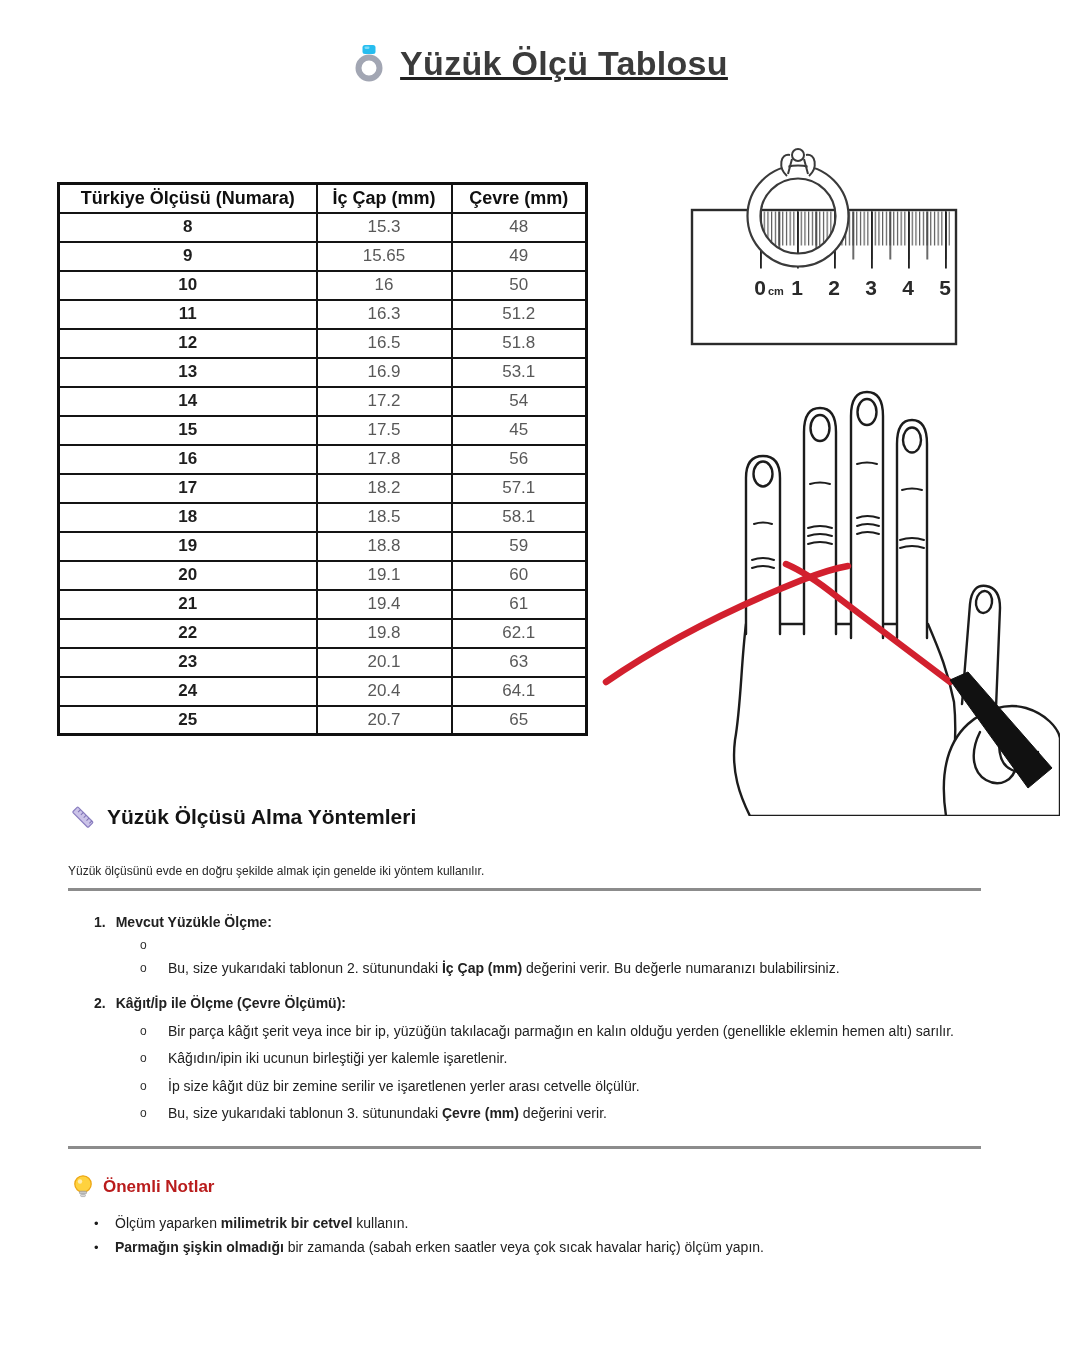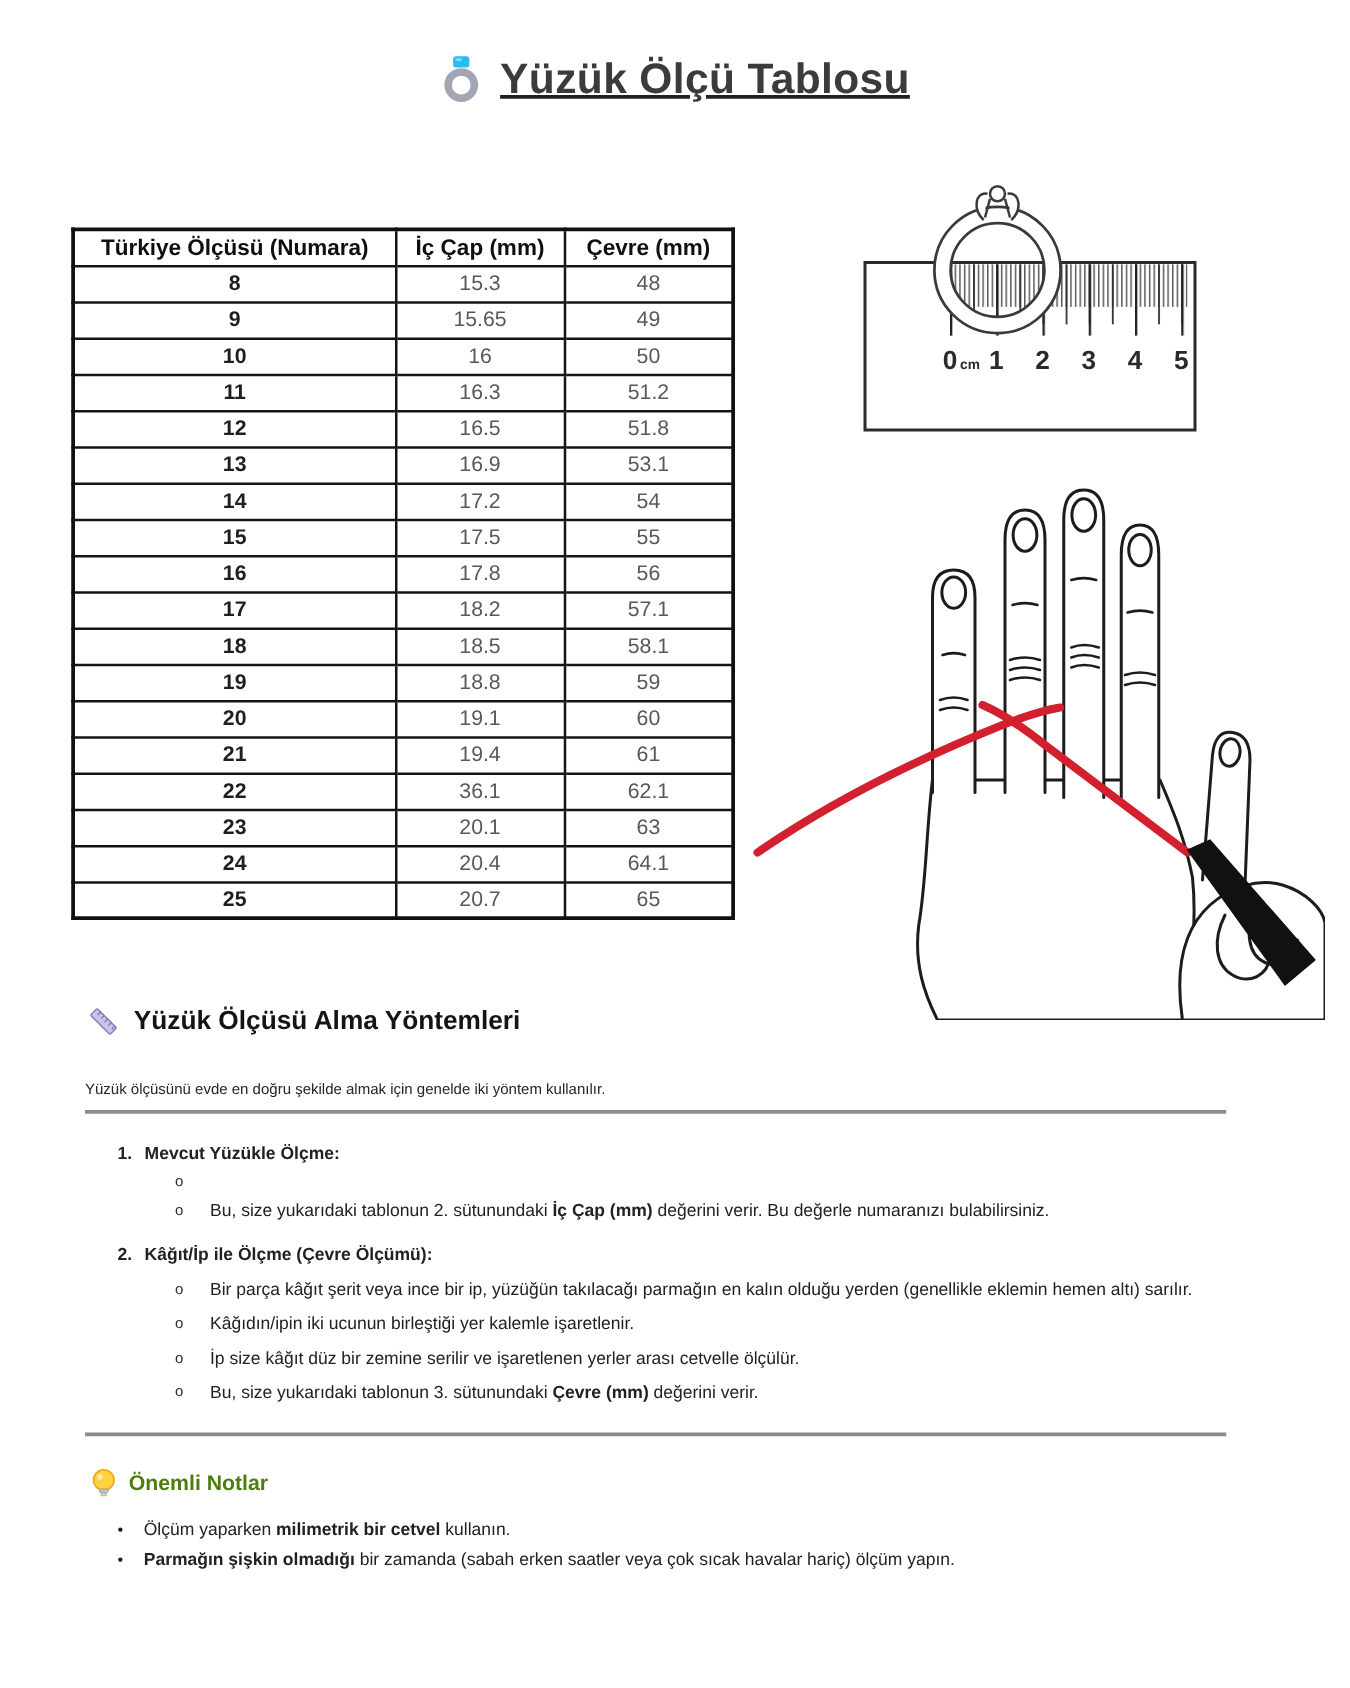--- a/index.html
+++ b/index.html
@@ -43,21 +43,21 @@
   .hr1 { top:888px; } .hr2 { top:1146px; }
   .methods-list { position:absolute; left:68px; top:914px; font-size:14px; color:#212121; }
   .num-item { display:flex; gap:10px; margin-left:26px; font-weight:bold; white-space:nowrap; line-height:17px; }
   .num-item.second { margin-top:18px; }
   .sub-bullet { display:flex; margin-left:72px; margin-top:6px; white-space:nowrap; line-height:17px; }
   .group2 .sub-bullet { margin-top:10.5px; }
   .sub-bullet .marker { width:28px; flex:0 0 28px; font-size:12px; color:#2e2e2e; }
   
   .notes { position:absolute; left:72px; top:1174px; }
   .notes-heading { display:flex; align-items:center; gap:9px; }
-  .notes-heading h2 { font-size:17px; font-weight:bold; color:#4d7c0f; }
+  .notes-heading h2 { font-size:17px; font-weight:bold; color:#b91c1c; }
   .notes-list { margin-top:15px; margin-left:22px; font-size:14px; color:#212121; }
   .note-row { display:flex; margin-top:7px; white-space:nowrap; line-height:17px; }
   .note-row .marker { width:21px; flex:0 0 21px; font-size:13px; color:#1c1c1c; }
   b { font-weight:bold; }
 </style>
 </head>
 <body>
 
 <div class="title-row">
   <svg width="34" height="42" viewBox="0 0 34 42">
@@ -113,21 +113,21 @@
       <td class="c3">53.1</td>
     </tr>
       <tr>
       <td class="c1">14</td>
       <td class="c2">17.2</td>
       <td class="c3">54</td>
     </tr>
       <tr>
       <td class="c1">15</td>
       <td class="c2">17.5</td>
-      <td class="c3">55</td>
+      <td class="c3">45</td>
     </tr>
       <tr>
       <td class="c1">16</td>
       <td class="c2">17.8</td>
       <td class="c3">56</td>
     </tr>
       <tr>
       <td class="c1">17</td>
       <td class="c2">18.2</td>
       <td class="c3">57.1</td>
@@ -147,21 +147,21 @@
       <td class="c2">19.1</td>
       <td class="c3">60</td>
     </tr>
       <tr>
       <td class="c1">21</td>
       <td class="c2">19.4</td>
       <td class="c3">61</td>
     </tr>
       <tr>
       <td class="c1">22</td>
-      <td class="c2">36.1</td>
+      <td class="c2">19.8</td>
       <td class="c3">62.1</td>
     </tr>
       <tr>
       <td class="c1">23</td>
       <td class="c2">20.1</td>
       <td class="c3">63</td>
     </tr>
       <tr>
       <td class="c1">24</td>
       <td class="c2">20.4</td>

